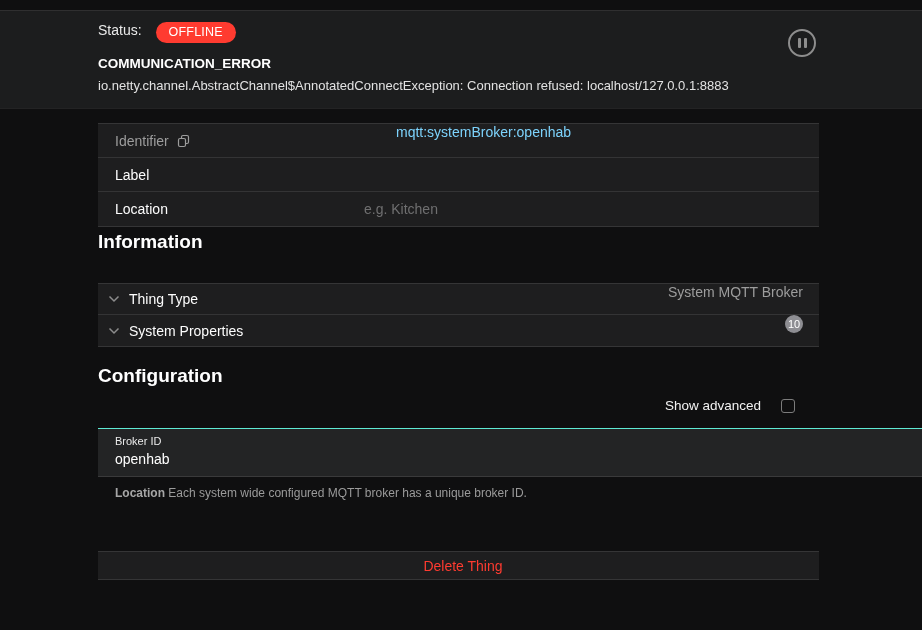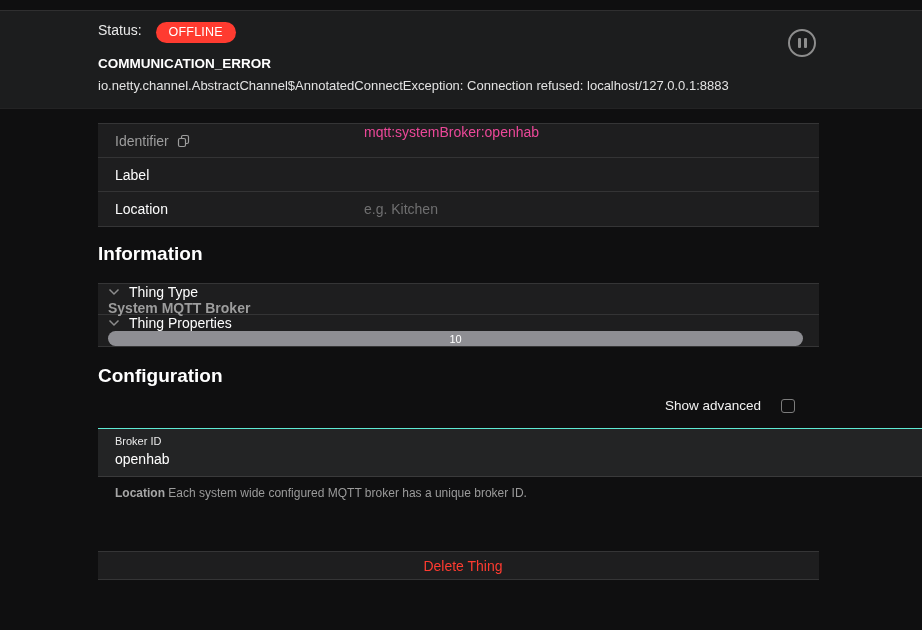--- a/index.html
+++ b/index.html
@@ -52,42 +52,42 @@
   .row {
     display:flex; 
     height:34px; padding:0 16px 0 17px;
     border-bottom:1px solid #343435;
     font-size:14px;
   }
   .row:last-child { border-bottom:none; }
   .row .label { flex:0 0 249px; display:flex; align-items:center; gap:8px; color:#fdfdfd; }
   .row .label.muted { color:#9d9d9d; }
   .row .value { flex:1; color:#fdfdfd; }
-  .row .value.muted { color:#ec4899; }
+  .row .value.muted { color:#7dd3fc;margin-left:32px; }
   .row input {
     flex:1; background:transparent; border:none; outline:none;
     color:#fdfdfd; font-size:14px; font-family:"Liberation Sans", sans-serif;
     padding:0;
   }
   .row input::placeholder { color:#6f6f70; opacity:1; }
 
   #identity-list { top:123px; }
 
   .section-title {
     position:absolute; left:0;
     font-size:19px; font-weight:bold; color:#ffffff;
   }
-  #information-title { top:243px; }
+  #information-title { top:231px; }
   #configuration-title { top:365px; }
 
   #information-list { top:283px; }
-  #information-list .row { height:31px; padding-left:10px;flex-direction:column; }
+  #information-list .row { height:31px; padding-left:10px; }
   #information-list .row .label { flex:1 1 auto; gap:9px; }
   .chevron-icon { display:inline-flex; width:12px; height:8px; }
-  .right-val { font-size:14px; color:#9d9d9d;font-weight:bold; }
+  .right-val { font-size:14px; color:#9d9d9d; }
   .count-badge {
     min-width:18px; height:18px; border-radius:9px;
     background:#8e8e93; color:#fff; font-size:11px;
     display:flex; align-items:center; justify-content:center;
     padding:0 2px;
   }
 
   .show-advanced {
     position:absolute; top:398px; right:24px;
     display:flex; align-items:center; gap:20px; cursor:pointer;
@@ -185,21 +185,21 @@
       </span>
       <span class="right-val">System MQTT Broker</span>
     </div>
     <div class="row">
       <span class="label">
         <span class="chevron-icon">
           <svg class="chev-svg" width="12" height="8" viewBox="0 0 12 8">
             <polyline points="1.5,1.5 6,6 10.5,1.5" fill="none" stroke="#8c8c8c" stroke-width="1.5"></polyline>
           </svg>
         </span>
-        <span>Thing Properties</span>
+        <span>System Properties</span>
       </span>
       <span class="count-badge">10</span>
     </div>
   </div>
 
   <div class="section-title" id="configuration-title">Configuration</div>
 
   <div class="show-advanced">
     <span class="sa-label">Show advanced</span>
     <span class="checkbox"></span>

